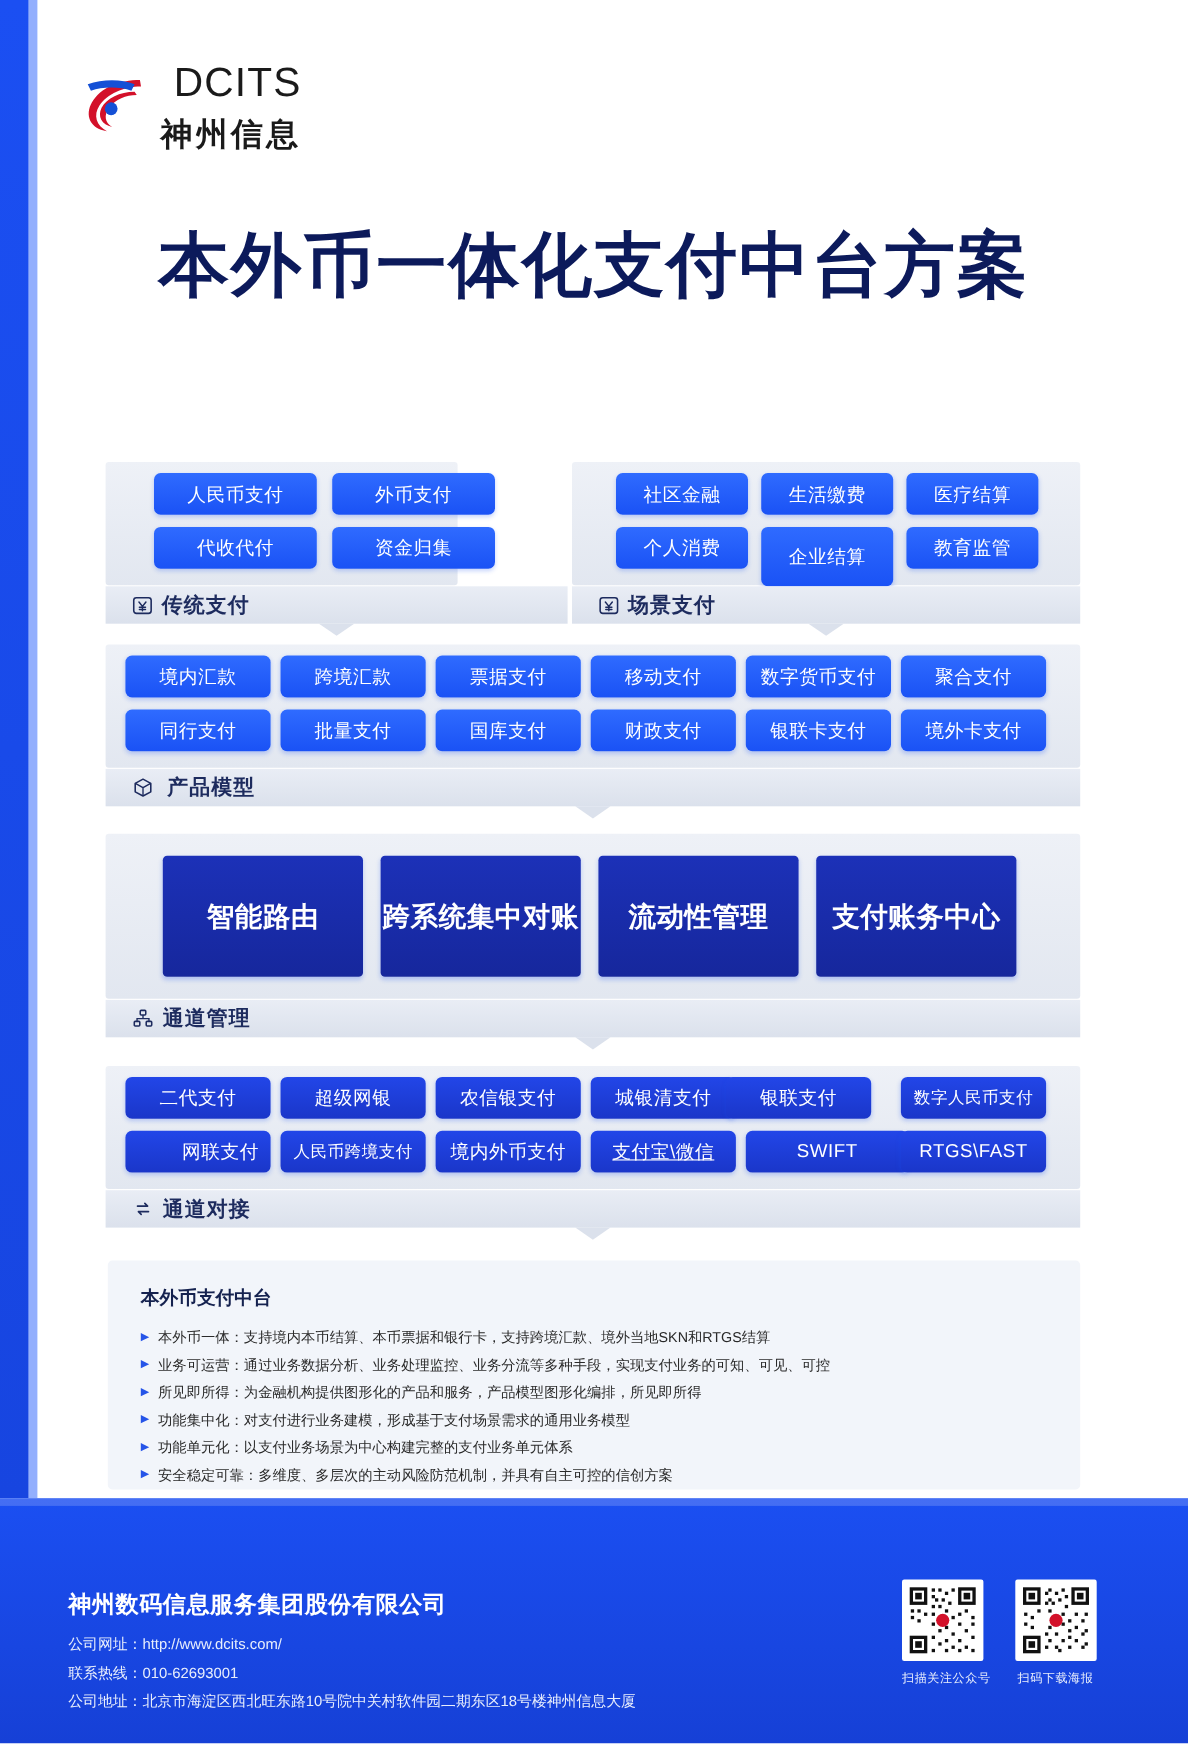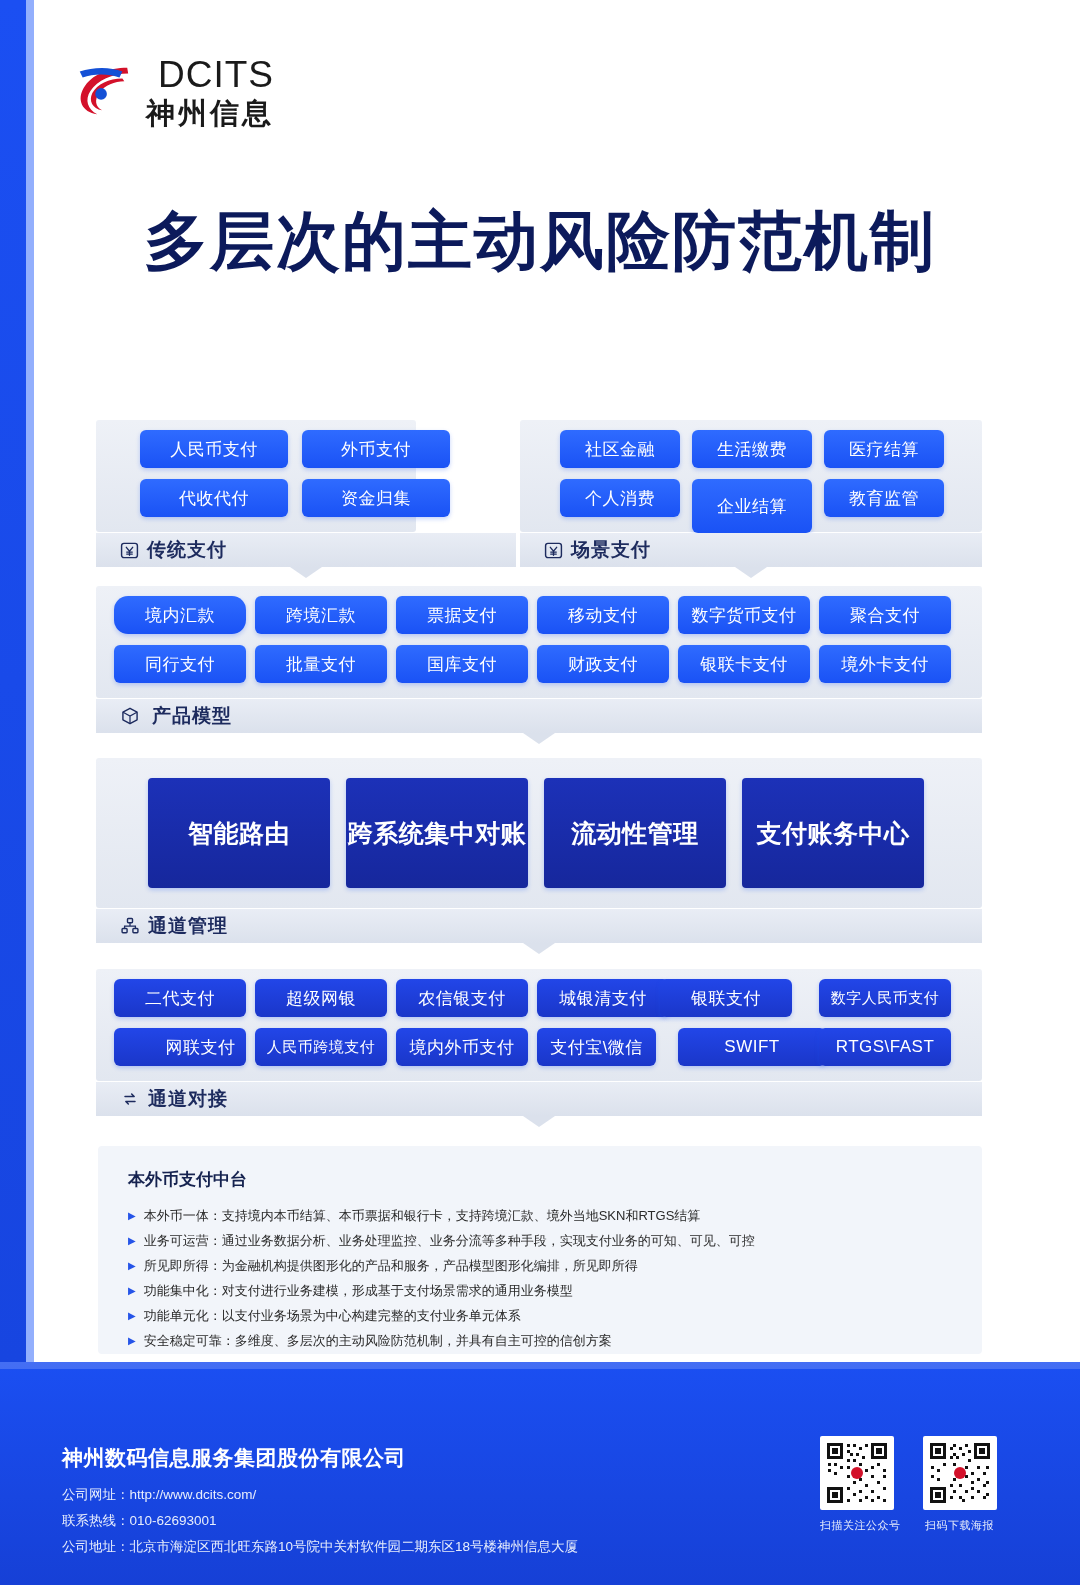--- a/index.html
+++ b/index.html
@@ -35,21 +35,21 @@
     position: absolute;
     left: 72px; top: 56px;
     display: flex; align-items: center; gap: 12px;
   }
   .logo-mark { width: 62px; height: 62px; }
   .logo-text { display: flex; flex-direction: column; line-height: 1; }
   .logo-en {
     font-size: 37px; font-weight: normal; color: #1a1a1a; letter-spacing: 1px; margin-left: 12px;
   }
   .logo-cn {
-    font-size: 29px; font-weight: bold; color: #1a1a1a; letter-spacing: 3px; margin-top: 6px;
+    font-size: 29px; font-weight: bold; color: #1a1a1a; letter-spacing: 3px; margin-top: 16px;
   }
   
   .title {
     position: absolute;
     left: 0; top: 198px; width: 1080px;
     text-align: center;
     font-size: 64px;
     font-weight: bold;
     letter-spacing: 2px;
     color: #0c1a5b;
@@ -170,21 +170,21 @@
         <path d="M8 13 C22 8 40 8 52 13 L49 19 C38 15 22 15 11 19 Z" fill="#1450d6"></path>
         <circle cx="30" cy="36" r="6" fill="#1450d6"></circle>
       </svg>
     </span>
     <span class="logo-text">
       <span class="logo-en">DCITS</span>
       <span class="logo-cn">神州信息</span>
     </span>
   </div>
 
-  <h1 class="title">多层次的主动风险防范机制</h1>
+  <h1 class="title">本外币一体化支付中台方案</h1>
 
   <div class="tray" style="left:96px; top:420px; width:320px; height:112px;"></div>
   <div class="chip" style="left:140px; top:430px; width:148px; height:38px;">人民币支付</div>
   <div class="chip" style="left:302px; top:430px; width:148px; height:38px;">外币支付</div>
   <div class="chip" style="left:140px; top:479px; width:148px; height:38px;">代收代付</div>
   <div class="chip" style="left:302px; top:479px; width:148px; height:38px;">资金归集</div>
   <div class="band" style="left:96px; top:533px; width:420px;">
     <span class="band-icon">
       <svg width="19" height="19" viewBox="0 0 24 24">
           <rect x="2" y="3" width="20" height="18" rx="3" fill="none" stroke="#1d2b5e" stroke-width="1.8"></rect>
@@ -207,21 +207,21 @@
       <svg width="19" height="19" viewBox="0 0 24 24">
           <rect x="2" y="3" width="20" height="18" rx="3" fill="none" stroke="#1d2b5e" stroke-width="1.8"></rect>
           <path d="M8 8l4 5 4-5M12 13v5M8.5 14h7M8.5 16.5h7" fill="none" stroke="#1d2b5e" stroke-width="1.7" stroke-linecap="round"></path>
         </svg>
     </span>
     <span>场景支付</span>
     <span class="notch"></span>
   </div>
 
   <div class="tray" style="left:96px; top:586px; width:886px; height:112px;"></div>
-  <div class="chip" style="left:114px; top:596px; width:132px; height:38px;border-radius:14px;">境内汇款</div>
+  <div class="chip" style="left:114px; top:596px; width:132px; height:38px;">境内汇款</div>
   <div class="chip" style="left:255px; top:596px; width:132px; height:38px;">跨境汇款</div>
   <div class="chip" style="left:396px; top:596px; width:132px; height:38px;">票据支付</div>
   <div class="chip" style="left:537px; top:596px; width:132px; height:38px;">移动支付</div>
   <div class="chip" style="left:678px; top:596px; width:132px; height:38px;">数字货币支付</div>
   <div class="chip" style="left:819px; top:596px; width:132px; height:38px;">聚合支付</div>
   <div class="chip" style="left:114px; top:645px; width:132px; height:38px;">同行支付</div>
   <div class="chip" style="left:255px; top:645px; width:132px; height:38px;">批量支付</div>
   <div class="chip" style="left:396px; top:645px; width:132px; height:38px;">国库支付</div>
   <div class="chip" style="left:537px; top:645px; width:132px; height:38px;">财政支付</div>
   <div class="chip" style="left:678px; top:645px; width:132px; height:38px;">银联卡支付</div>
@@ -258,21 +258,21 @@
   <div class="tray" style="left:96px; top:969px; width:886px; height:112px;"></div>
   <div class="chip dark" style="left:114px; top:979px; width:132px; height:38px;">二代支付</div>
   <div class="chip dark" style="left:255px; top:979px; width:132px; height:38px;">超级网银</div>
   <div class="chip dark" style="left:396px; top:979px; width:132px; height:38px;">农信银支付</div>
   <div class="chip dark" style="left:537px; top:979px; width:132px; height:38px;">城银清支付</div>
   <div class="chip dark" style="left:660px; top:979px; width:132px; height:38px;">银联支付</div>
   <div class="chip dark" style="left:819px; top:979px; width:132px; height:38px; font-size:15px;">数字人民币支付</div>
   <div class="chip dark" style="left:114px; top:1028px; width:132px; height:38px;padding-left:41px;">网联支付</div>
   <div class="chip dark" style="left:255px; top:1028px; width:132px; height:38px; font-size:15px;">人民币跨境支付</div>
   <div class="chip dark" style="left:396px; top:1028px; width:132px; height:38px;">境内外币支付</div>
-  <div class="chip dark" style="left:537px; top:1028px; width:119px; height:38px;">支付宝\微信</div>
+  <div class="chip dark" style="left:537px; top:1028px; width:132px; height:38px;text-decoration:underline;">支付宝\微信</div>
   <div class="chip dark" style="left:678px; top:1028px; width:148px; height:38px;">SWIFT</div>
   <div class="chip dark" style="left:819px; top:1028px; width:132px; height:38px;">RTGS\FAST</div>
   <div class="band" style="left:96px; top:1082px; width:886px;">
     <span class="band-icon">
       <svg width="20" height="20" viewBox="0 0 24 24">
           <path d="M6 9h11l-3-3M18 15H7l3 3" fill="none" stroke="#1d2b5e" stroke-width="1.8" stroke-linecap="round" stroke-linejoin="round"></path>
         </svg>
     </span>
     <span>通道对接</span>
     <span class="notch"></span>

